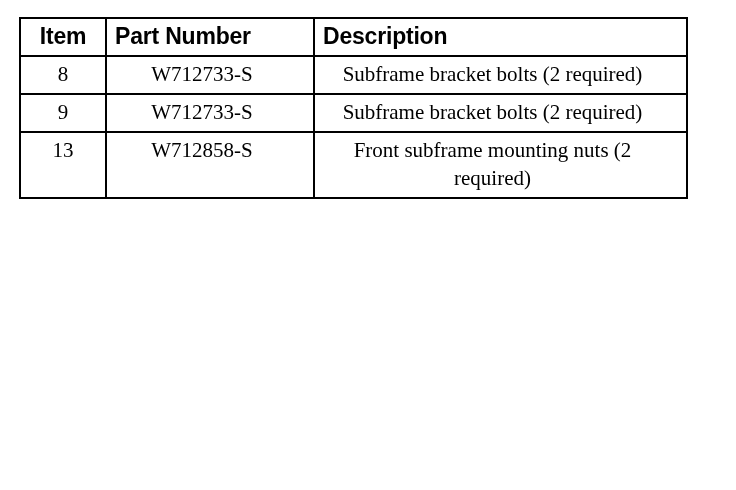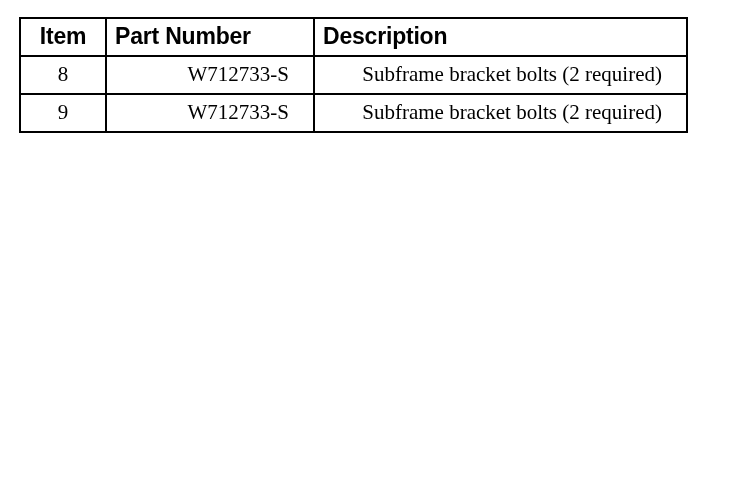--- a/index.html
+++ b/index.html
@@ -66,22 +66,22 @@
     font-family: "Liberation Serif", "DejaVu Serif", serif;
     font-size: 21px;
     line-height: 28px;
     font-weight: normal;
   }
   #parts-table tbody td.c-item {
     text-align: center;
     padding-left: 4px;
     padding-right: 4px;
   }
-  #parts-table tbody td.c-part { text-align: right; }
-  #parts-table tbody td.c-desc { text-align: right; margin-top: 8px; }
+  #parts-table tbody td.c-part { text-align: center; }
+  #parts-table tbody td.c-desc { text-align: center; margin-top: 8px; }
 
   .cell-text {
     display: block;
     white-space: pre-line;
   }
 </style>
 </head>
 <body>
 
 <div id="page">
@@ -122,17 +122,28 @@
           <span class="cell-text">W712733-S</span>
         </td>
         <td class="c-desc">
           <span class="cell-text">Subframe bracket bolts (2 required)</span>
         </td>
       </tr>
 
 
 
 
+      <tr>
+        <td class="c-item">
+          <span class="cell-text">13</span>
+        </td>
+        <td class="c-part">
+          <span class="cell-text">W712858-S</span>
+        </td>
+        <td class="c-desc">
+          <span class="cell-text">Front subframe mounting nuts (2 required)</span>
+        </td>
+      </tr>
 
     </tbody>
   </table>
 
 </div>
 
 </body></html>

